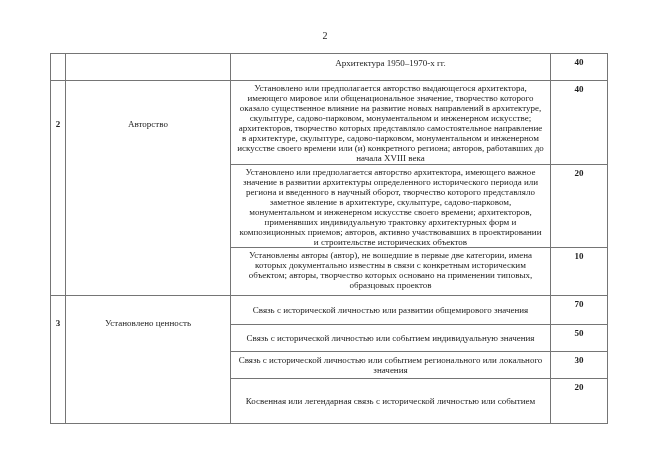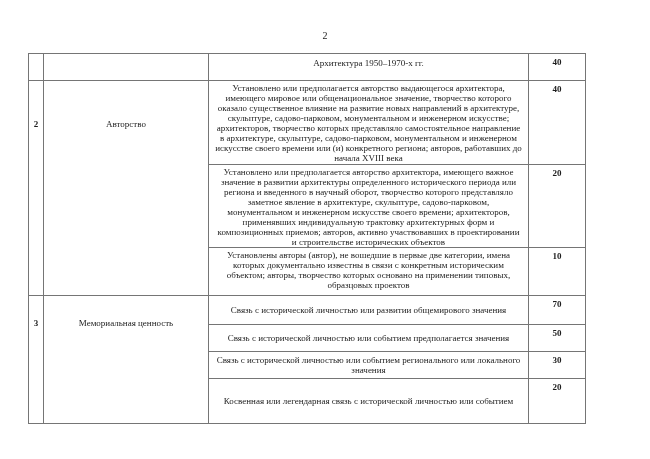--- a/index.html
+++ b/index.html
@@ -18,21 +18,21 @@
   .page-number {
     position: absolute;
     top: 30px;
     left: 0;
     width: 650px;
     text-align: center;
     font-size: 10px;
   }
   table.doc-table {
     position: absolute;
-    left: 28px;
+    left: 50px;
     top: 53px;
     width: 557px;
     border-collapse: collapse;
     table-layout: fixed;
   }
   .doc-table td {
     border: 1px solid #757575;
     font-size: 9px;
     line-height: 10px;
     text-align: center;
@@ -107,26 +107,26 @@
       <td class="desc-cell">Установлено или предполагается авторство архитектора, имеющего важное значение в развитии архитектуры определенного исторического периода или региона и введенного в научный оборот, творчество которого представляло заметное явление в архитектуре, скульптуре, садово-парковом, монументальном и инженерном искусстве своего времени; архитекторов, применявших индивидуальную трактовку архитектурных форм и композиционных приемов; авторов, активно участвовавших в проектировании и строительстве исторических объектов</td>
       <td class="score-cell">20</td>
     </tr>
     <tr class="r4">
       <td class="desc-cell">Установлены авторы (автор), не вошедшие в первые две категории, имена которых документально известны в связи с конкретным историческим объектом; авторы, творчество которых основано на применении типовых, образцовых проектов</td>
       <td class="score-cell">10</td>
     </tr>
 
     <tr class="r5">
       <td class="num-cell block-b" rowspan="4">3</td>
-      <td class="cat-cell block-b" rowspan="4">Мемориальная ценность</td>
+      <td class="cat-cell block-b" rowspan="4">Установлено ценность</td>
       <td class="desc-cell desc-mid">Связь с исторической личностью или развитии общемирового значения</td>
       <td class="score-cell">70</td>
     </tr>
     <tr class="r6">
-      <td class="desc-cell desc-mid">Связь с исторической личностью или событием предполагается значения</td>
+      <td class="desc-cell desc-mid">Связь с исторической личностью или событием индивидуальную значения</td>
       <td class="score-cell">50</td>
     </tr>
     <tr class="r7">
       <td class="desc-cell desc-mid">Связь с исторической личностью или событием регионального или локального значения</td>
       <td class="score-cell">30</td>
     </tr>
     <tr class="r8">
       <td class="desc-cell desc-mid">Косвенная или легендарная связь с исторической личностью или событием</td>
       <td class="score-cell">20</td>
     </tr>

